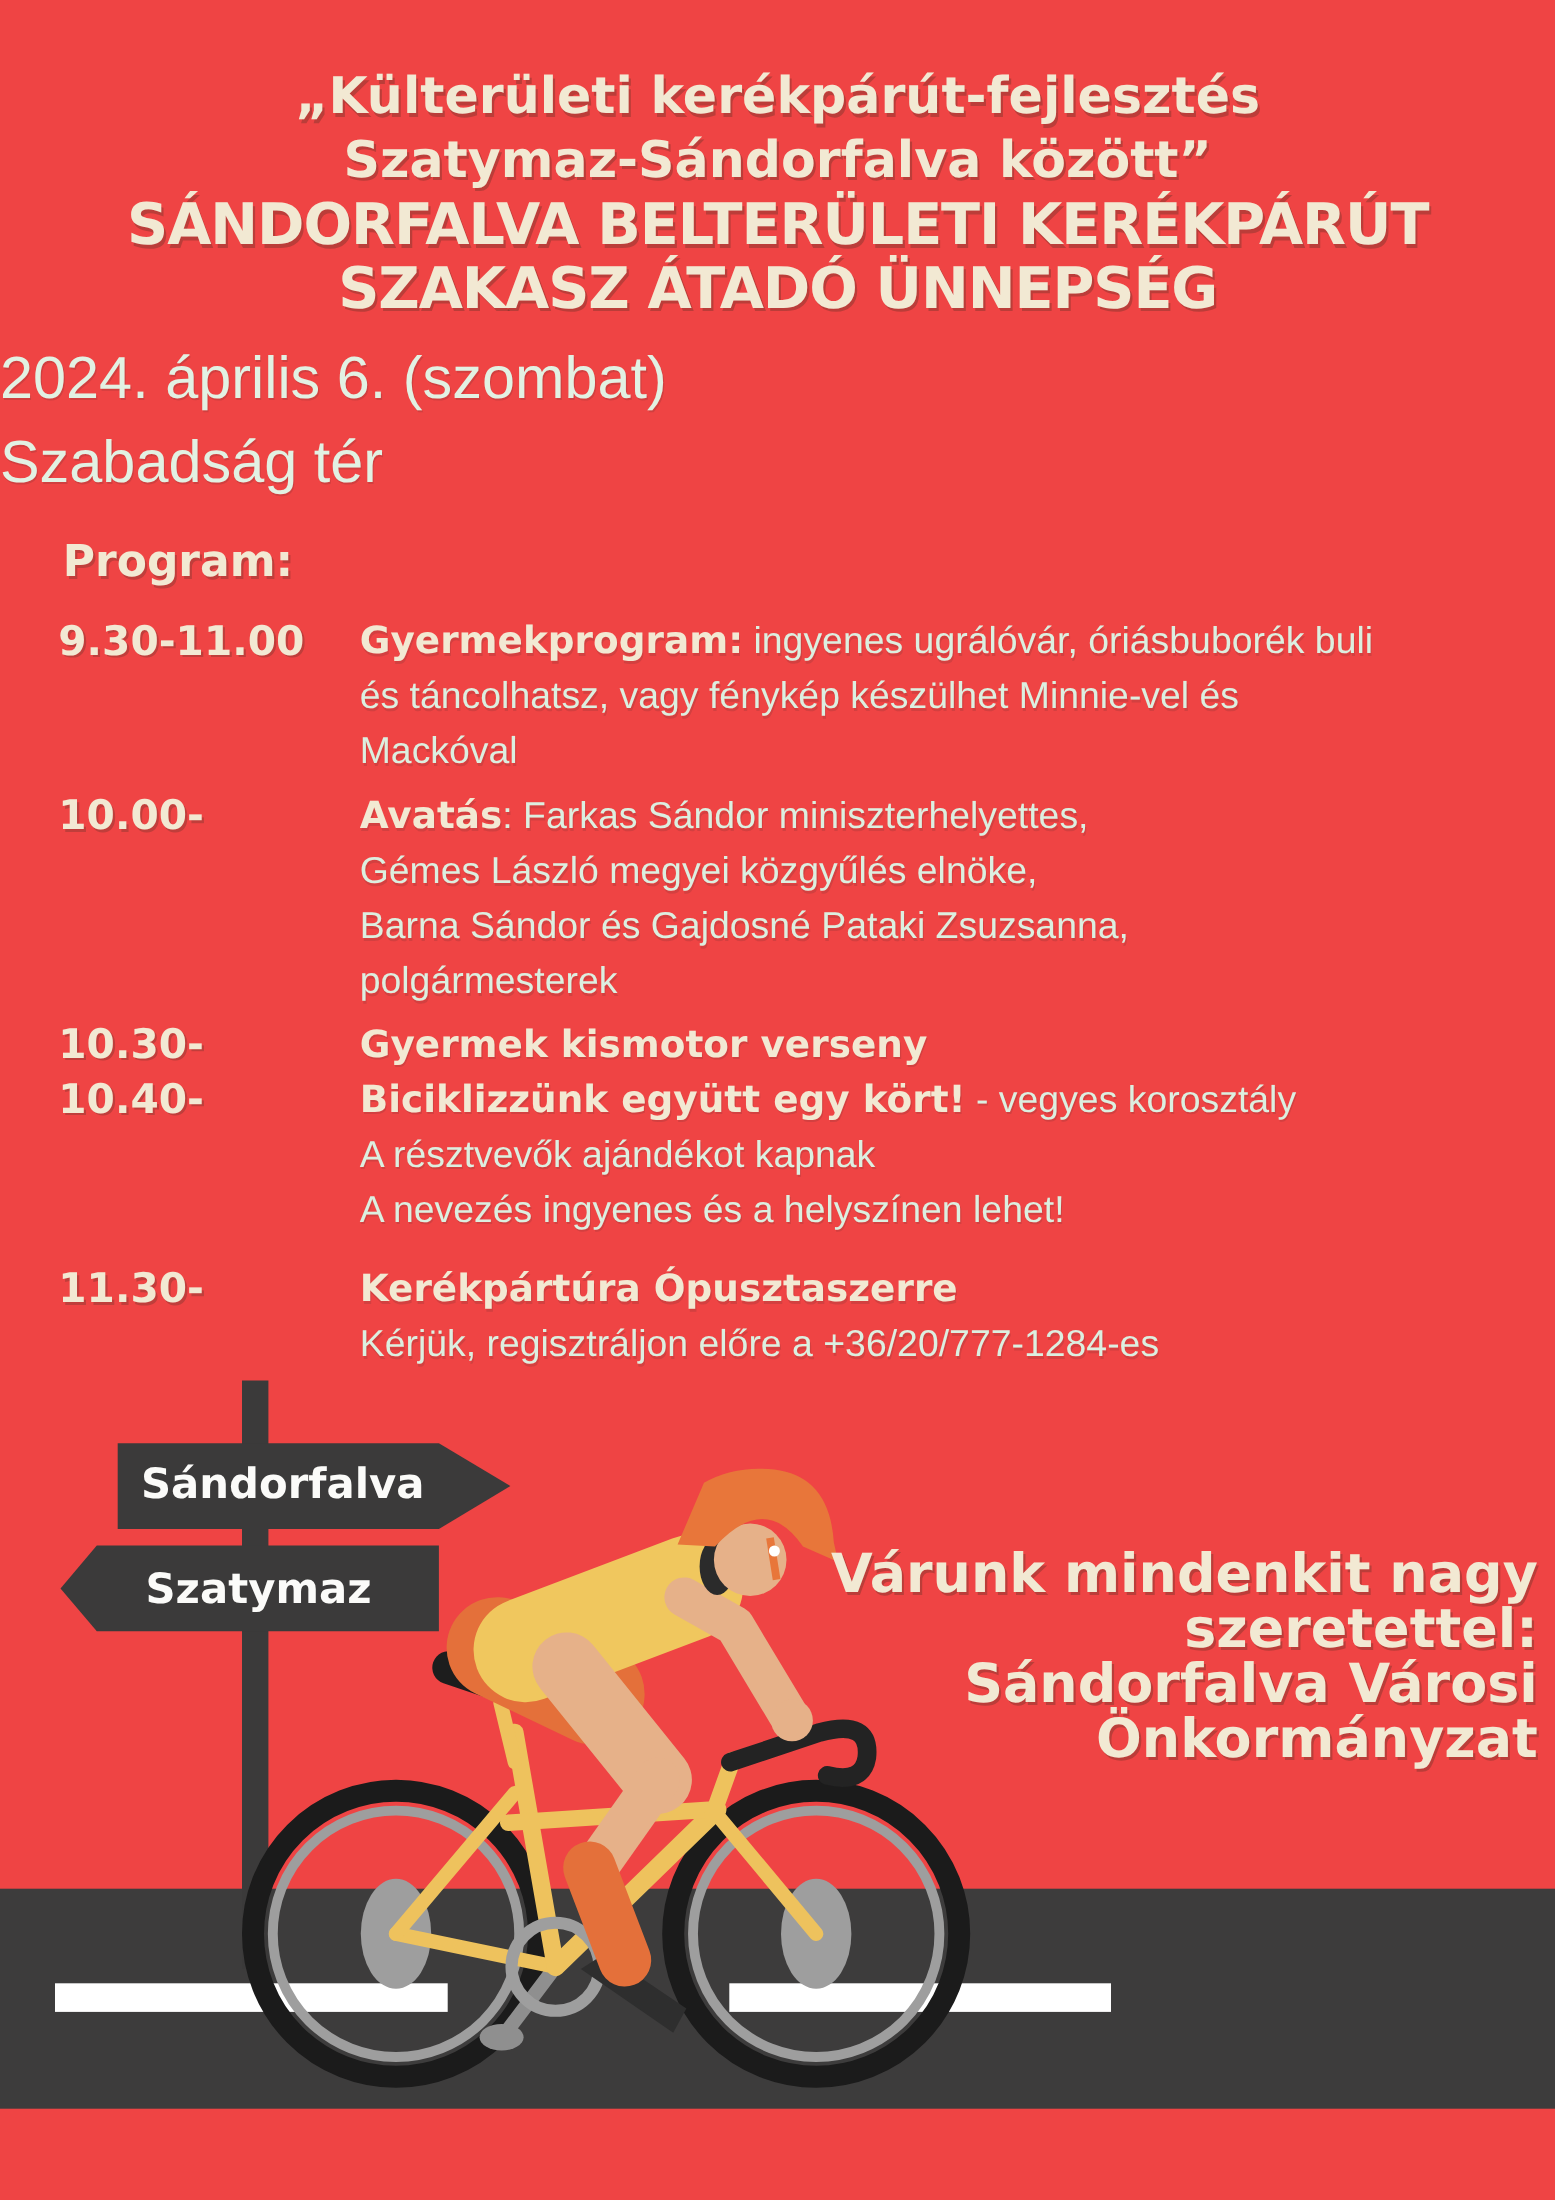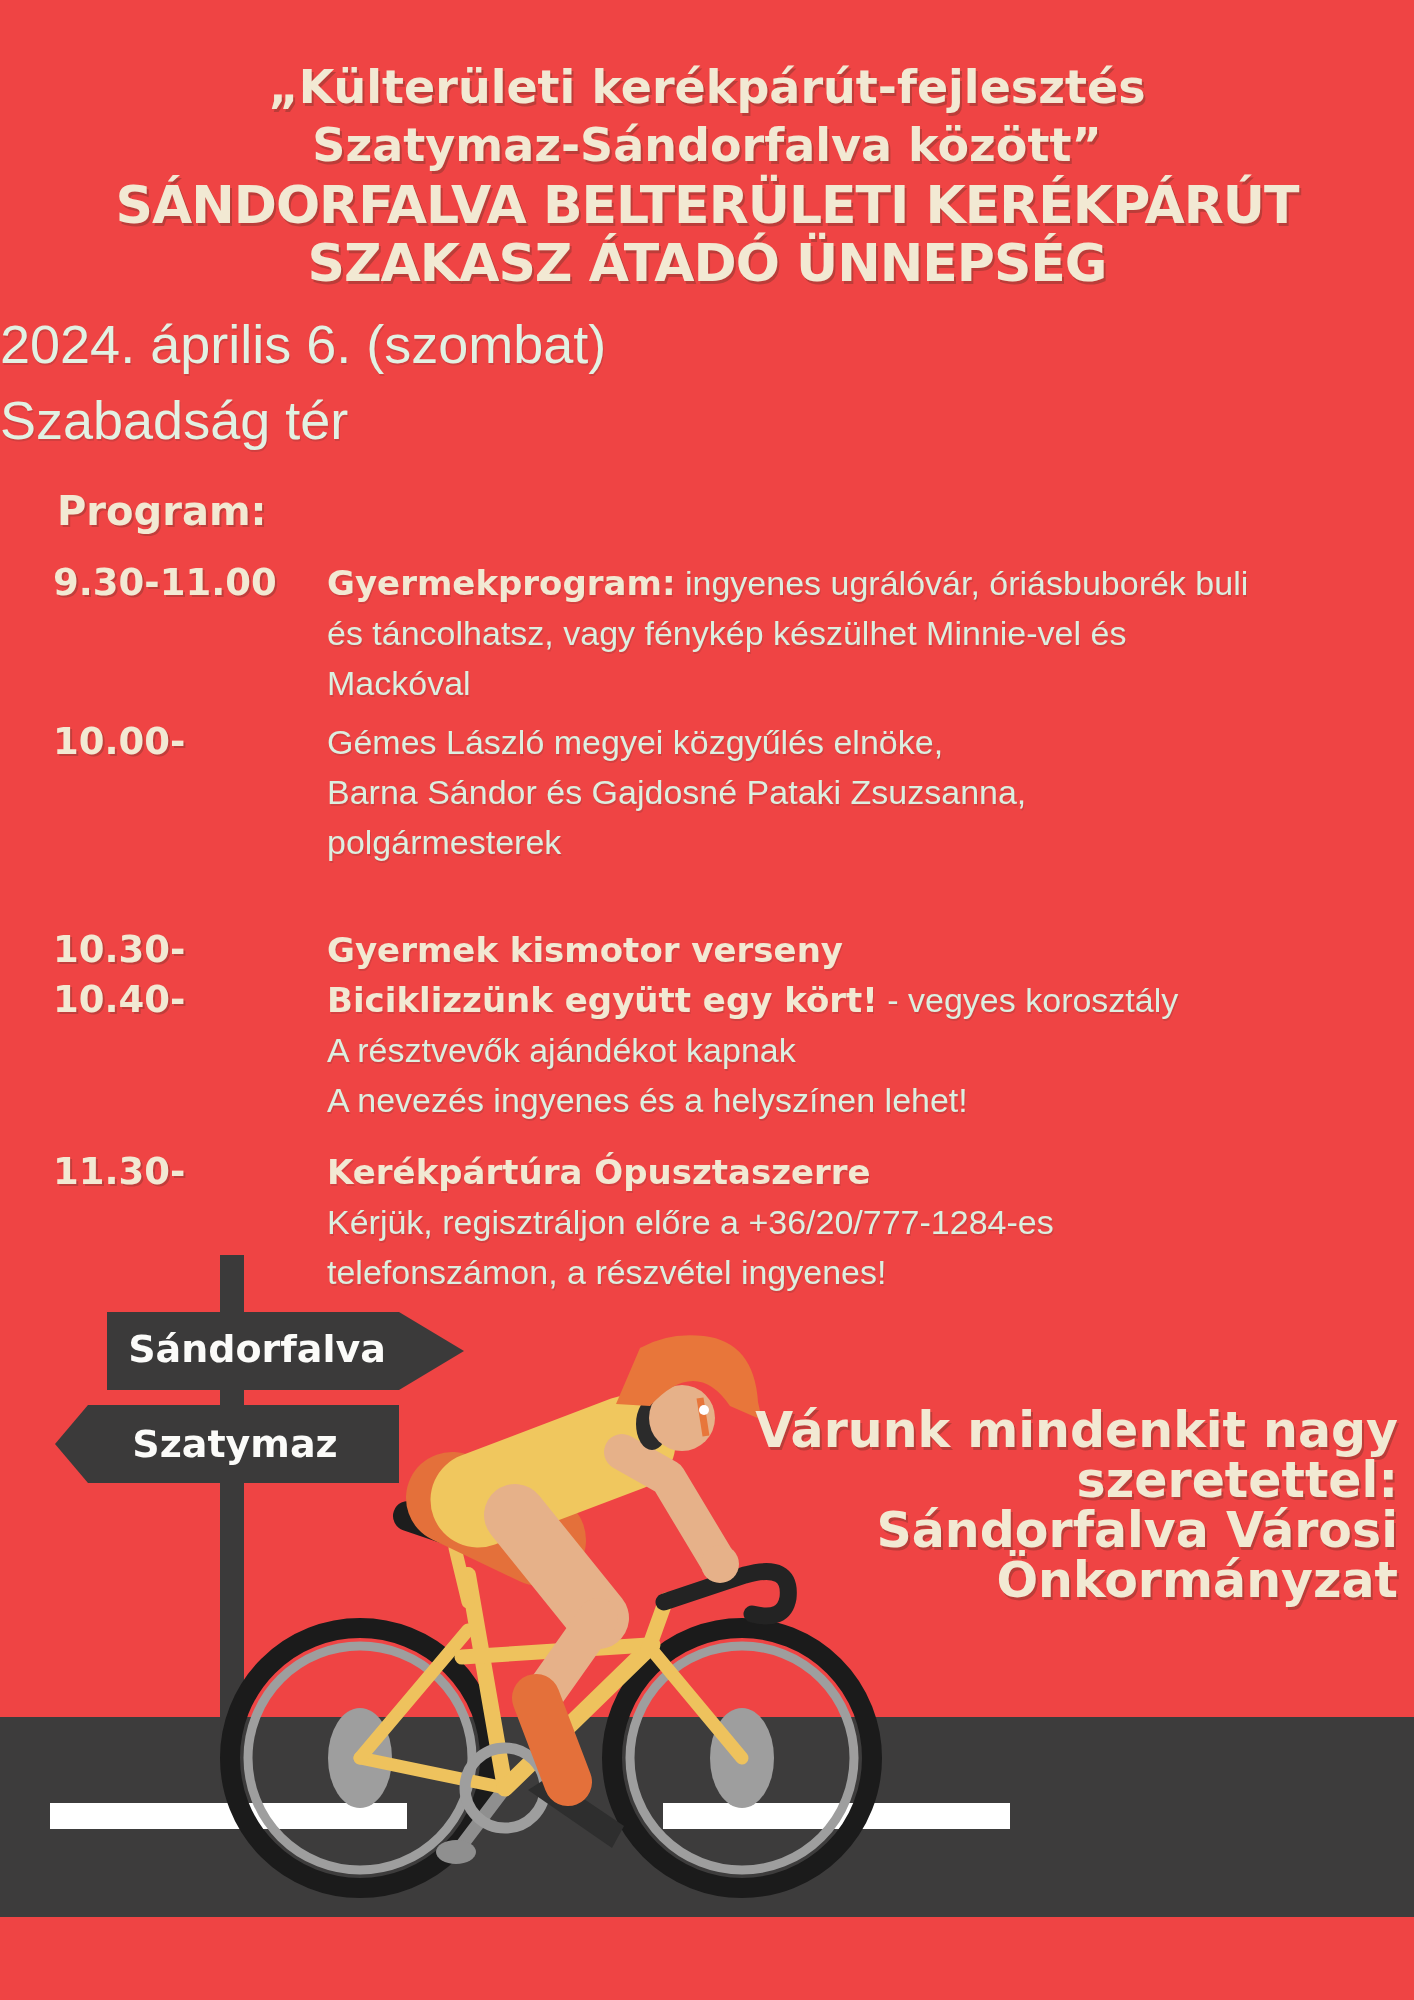--- a/index.html
+++ b/index.html
@@ -156,20 +156,21 @@
       <div class="pline"><span class="b"></span><span>és táncolhatsz, vagy fénykép készülhet Minnie-vel és</span></div>
       <div class="pline"><span class="b"></span><span>Mackóval</span></div>
     </div>
   </div>
 
   <div class="entry" style="top:717px">
     <div class="etime">
       <div>10.00-</div>
     </div>
     <div class="elines">
+      <div class="pline"><span class="b">Avatás</span><span>: Farkas Sándor miniszterhelyettes,</span></div>
       <div class="pline"><span class="b"></span><span>Gémes László megyei közgyűlés elnöke,</span></div>
       <div class="pline"><span class="b"></span><span>Barna Sándor és Gajdosné Pataki Zsuzsanna,</span></div>
       <div class="pline"><span class="b"></span><span>polgármesterek</span></div>
     </div>
   </div>
 
   <div class="entry" style="top:925px">
     <div class="etime">
       <div>10.30-</div>
       <div>10.40-</div>
@@ -182,21 +183,20 @@
     </div>
   </div>
 
   <div class="entry" style="top:1147px">
     <div class="etime">
       <div>11.30-</div>
     </div>
     <div class="elines">
       <div class="pline"><span class="b">Kerékpártúra Ópusztaszerre</span><span></span></div>
       <div class="pline"><span class="b"></span><span>Kérjük, regisztráljon előre a +36/20/777-1284-es</span></div>
-      <div class="pline"><span class="b"></span><span>telefonszámon, a részvétel ingyenes!</span></div>
     </div>
   </div>
 
   <div class="signlabel sign1label">Sándorfalva</div>
   <div class="signlabel sign2label">Szatymaz</div>
 
   <div class="abs closing">
     <div>Várunk mindenkit nagy</div>
     <div>szeretettel:</div>
     <div>Sándorfalva Városi</div>

